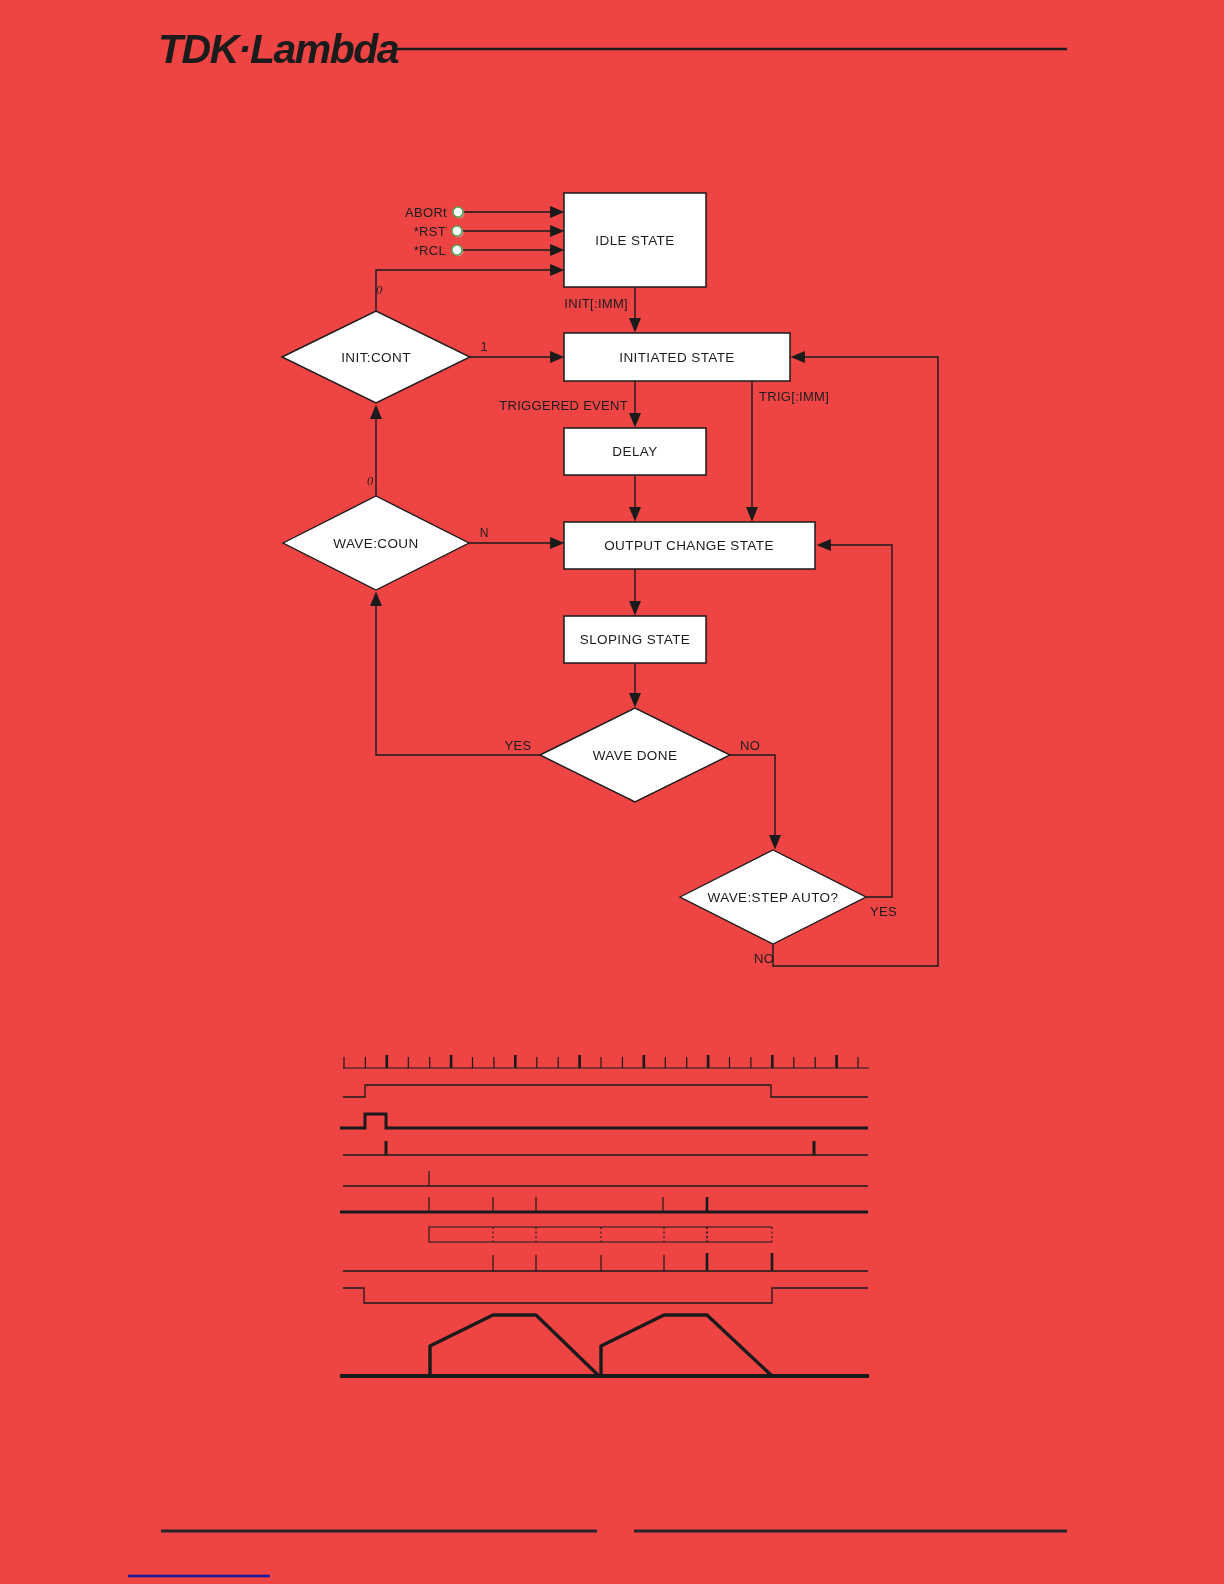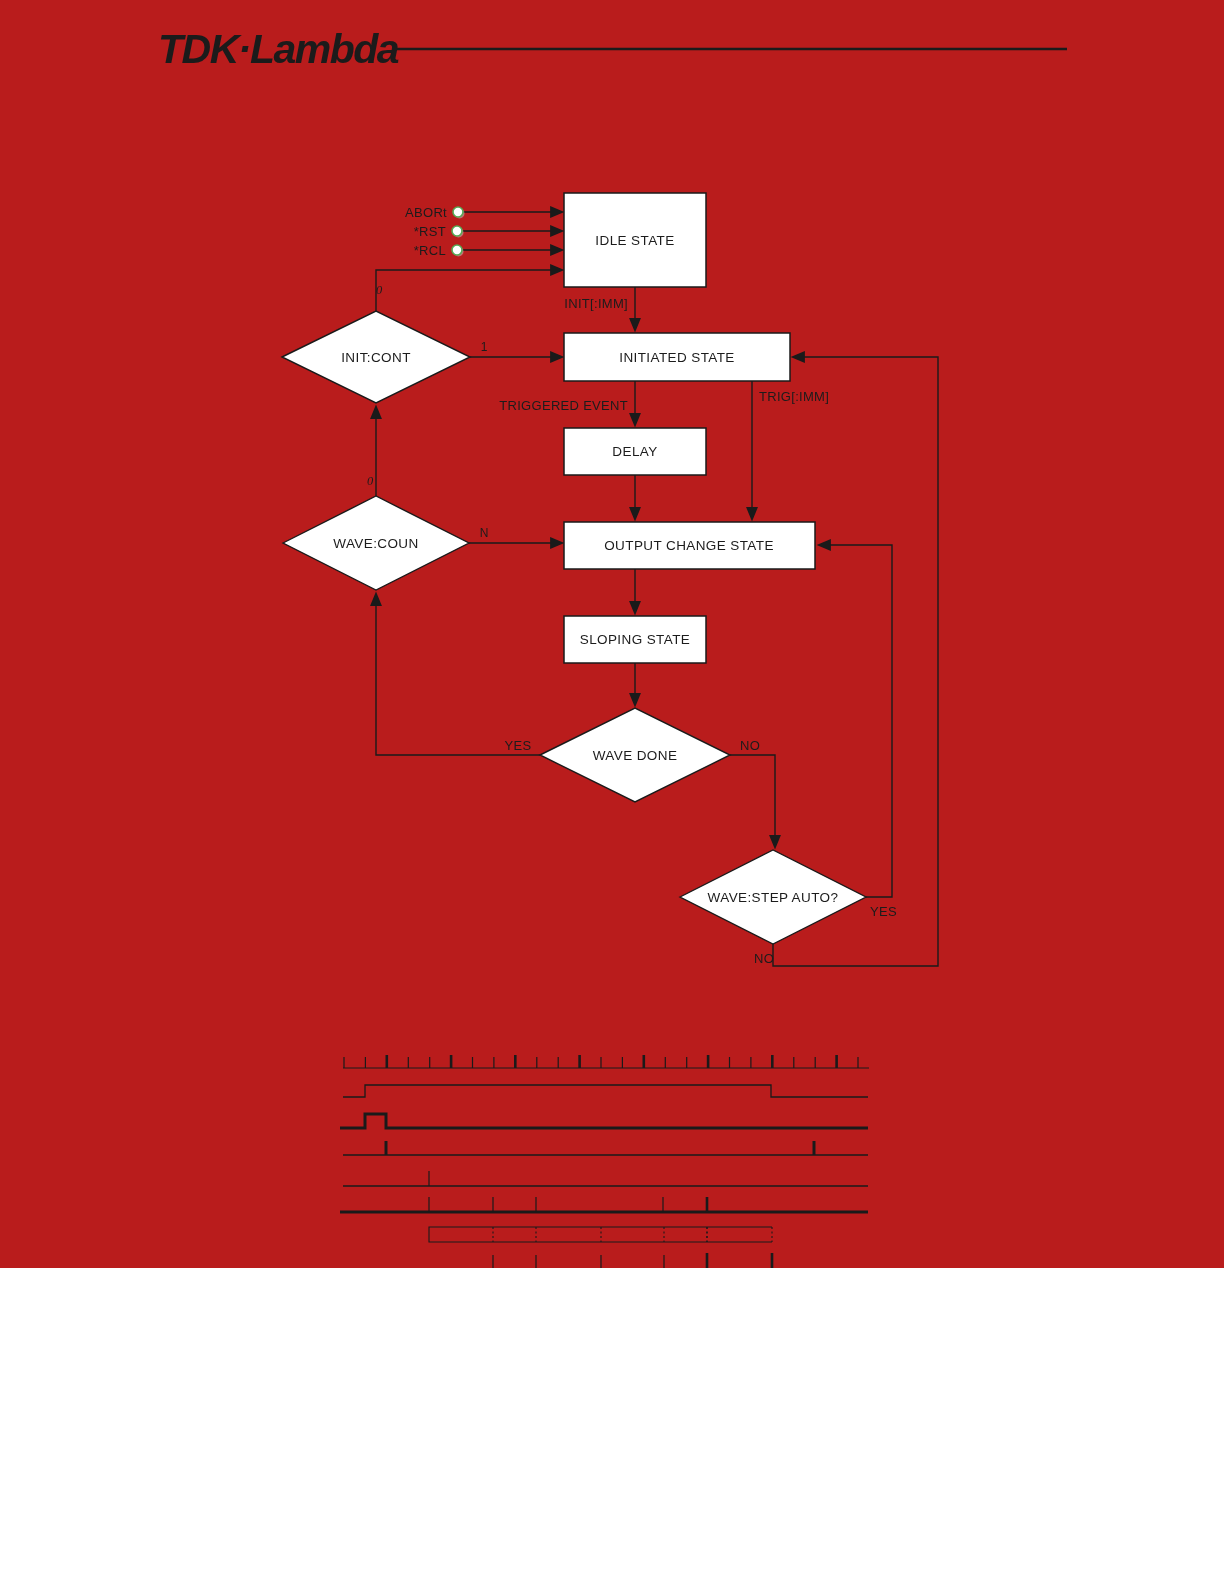--- a/index.html
+++ b/index.html
@@ -1,16 +1,16 @@
 <!DOCTYPE html>
 <html><head>
 <meta charset="utf-8">
 <style>
   html,body{margin:0;padding:0;background:#ffffff;}
-  .page{position:relative;width:1224px;height:1268px;background:#b91c1c;overflow:hidden;
+  .page{position:relative;width:1224px;height:1584px;background:#ef4444;overflow:hidden;
         font-family:"Liberation Sans",sans-serif;}
   svg{position:absolute;left:0;top:0;}
   text{fill:#1c1c1c;}
   .boxlabel{font-size:13.5px;letter-spacing:0.4px;}
   .edgelabel{font-size:13px;letter-spacing:0.3px;}
   .branchnum{font-size:12px;}
   .zeroital{font-family:"Liberation Serif",serif;font-style:italic;font-size:12.5px;}
   .logo{font-size:41px;font-weight:bold;font-style:italic;letter-spacing:-1.5px;fill:#1b1b1b;}
 </style>
 </head>

